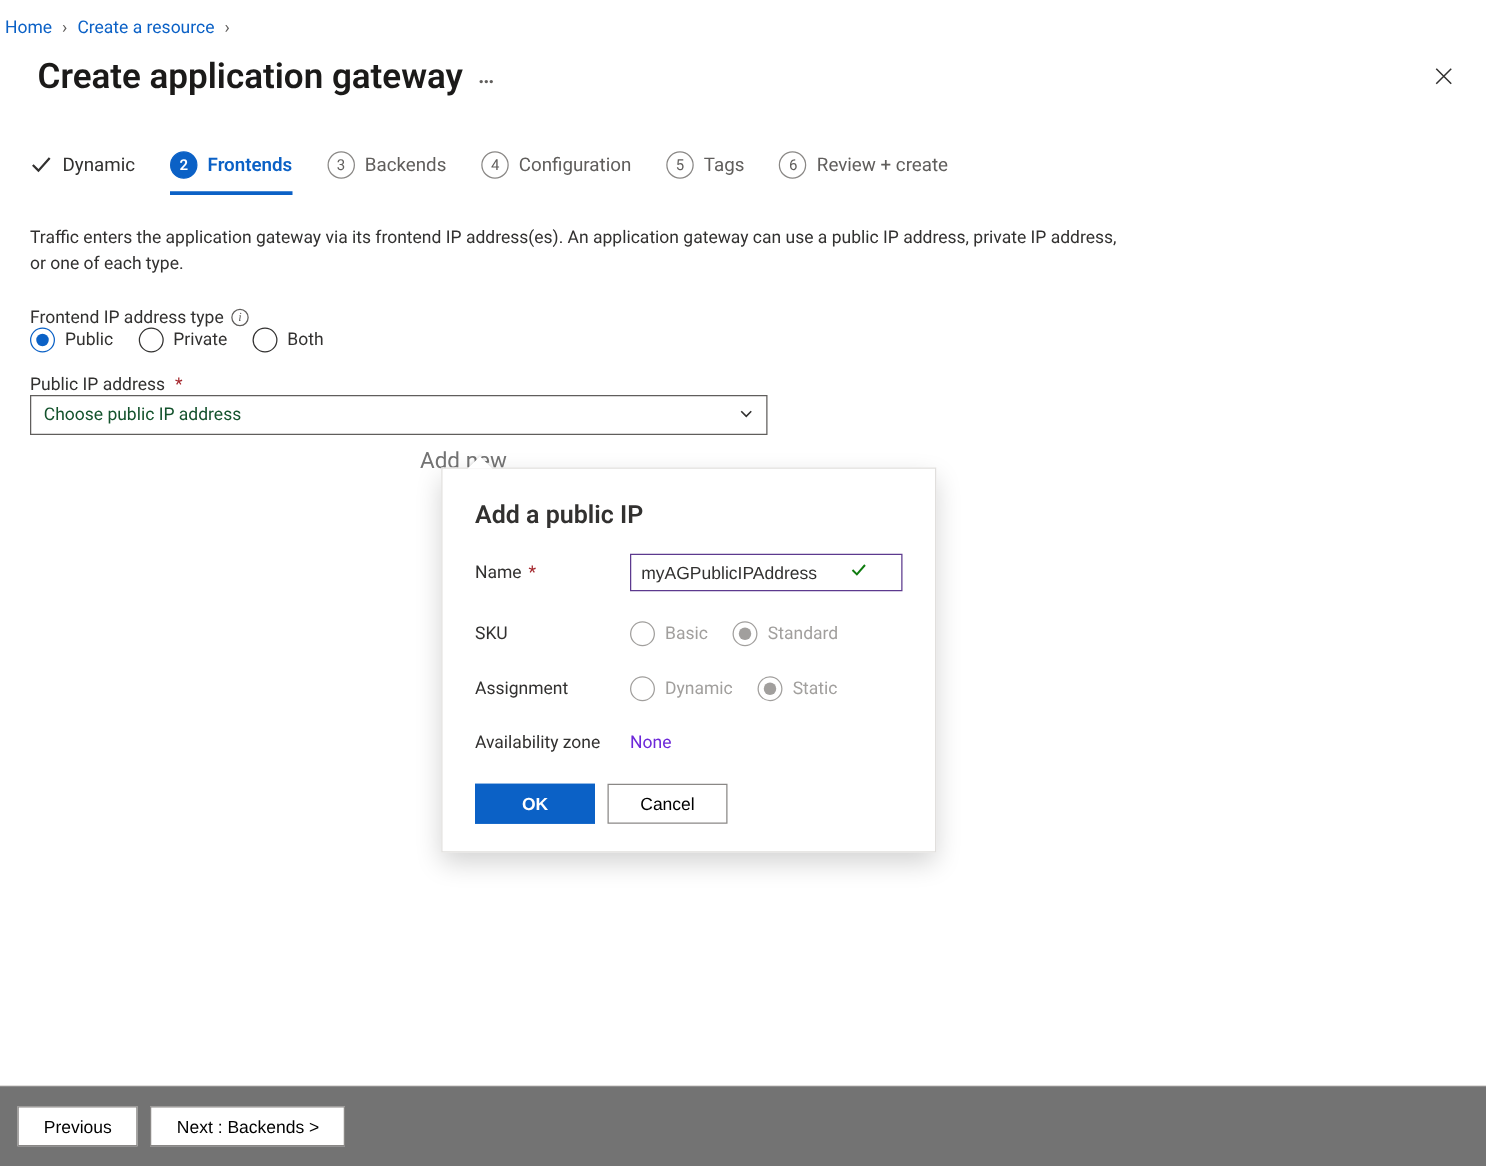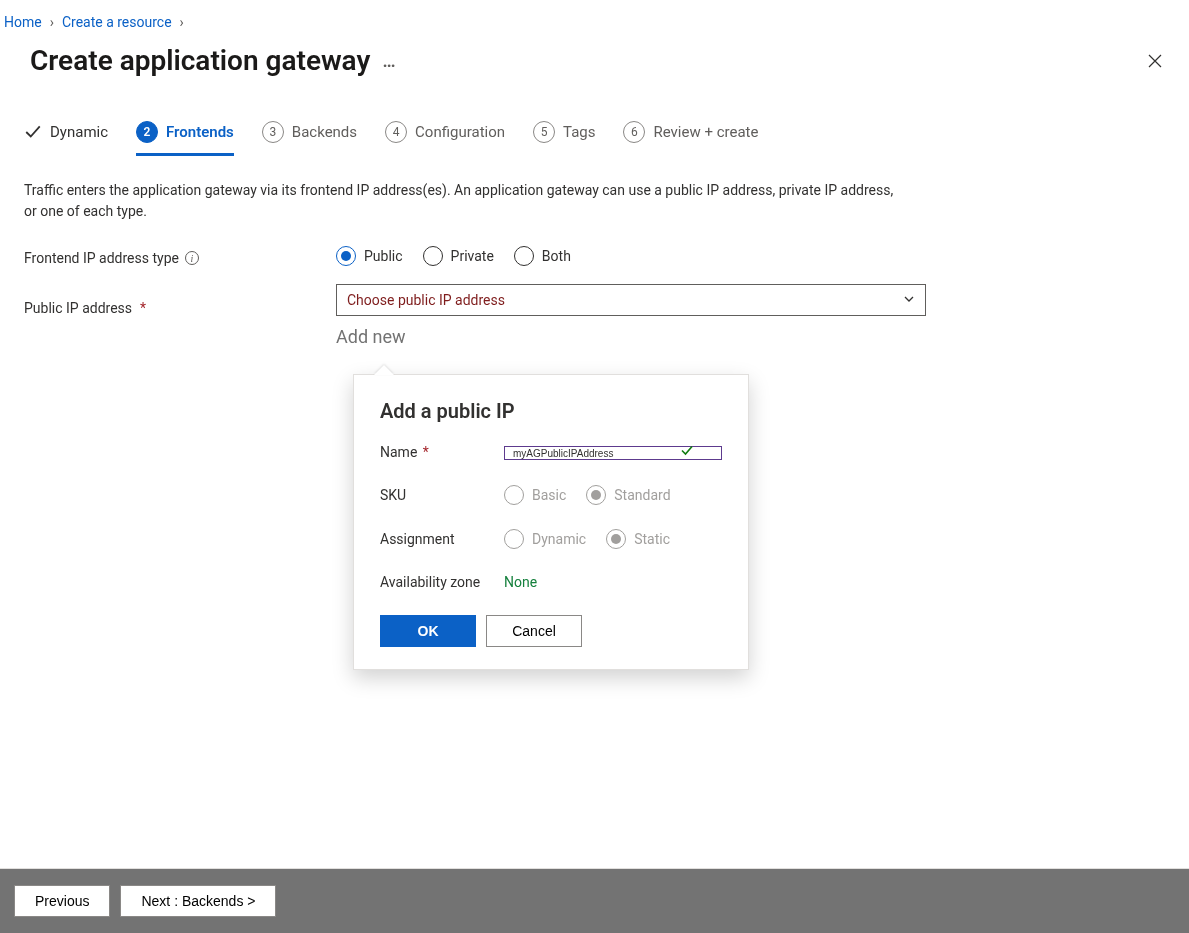--- a/index.html
+++ b/index.html
@@ -66,22 +66,23 @@
   .tab.active { color: #0b61c6; border-bottom-color: #0b61c6; font-weight: 600; }
   .tab.active .circle { background: #0b61c6; border-color: #0b61c6; color: #fff; }
   .description {
     padding: 24px 24px 0 24px;
     max-width: 920px;
     line-height: 1.5;
     color: #323130;
   }
   .form-area { padding: 24px 24px 0 24px; }
   .form-row {
-    display: flex; align-items: flex-end;
+    display: flex; align-items: flex-start;
     margin-bottom: 18px;
+    flex-direction: column;
   }
   .form-label {
     width: 312px;
     display: flex; align-items: center; gap: 6px;
     color: #323130;
   }
   .info-icon {
     width: 14px; height: 14px; border: 1px solid #605e5c; border-radius: 50%;
     display: inline-flex; align-items: center; justify-content: center;
     font-size: 10px; color: #605e5c; font-style: italic; font-family: serif;
@@ -99,21 +100,21 @@
   .radio.selected .r::after {
     content: ""; width: 10px; height: 10px; border-radius: 50%; background: #0b61c6;
   }
   .radio.disabled { color: #a19f9d; cursor: default; }
   .radio.disabled .r { border-color: #a19f9d; }
   .radio.disabled.selected .r::after { background: #a19f9d; }
   .radio.disabled.selected .r { border-color: #a19f9d; }
   .select {
     width: 590px; height: 32px; border: 1px solid #605e5c;
     display: flex; align-items: center; justify-content: space-between;
-    padding: 0 10px; color: #7f1d1d; cursor: pointer; background: #fff;
+    padding: 0 10px; color: #14532d; cursor: pointer; background: #fff;
   }
   .select .chev { font-size: 12px; }
   .addnew-row { padding-left: 312px; margin-top: -8px; }
   .addnew { color: #737373; text-decoration: none; font-size: 18px; }
   .popover {
     position: absolute;
     left: 353px; top: 374px;
     width: 396px;
     background: #fff;
     border: 1px solid #e1dfdd;
@@ -126,29 +127,29 @@
     border-left: 10px solid transparent;
     border-right: 10px solid transparent;
     border-bottom: 10px solid #fff;
     filter: drop-shadow(0 -1px 1px rgba(0,0,0,0.12));
   }
   .popover h3 { font-size: 20px; font-weight: 600; margin-bottom: 20px; }
   .pop-row { display: flex; align-items: center; margin-bottom: 24px; }
   .pop-label { width: 124px; color: #323130; line-height: 1.3; }
   .pop-input-wrap { position: relative; flex: 1; }
   .pop-input {
-    width: 218px; height: 14px; border: 1px solid #5d3a8e;
-    padding: 0 28px 0 8px; font-size: 10px; color: #323130;
+    width: 218px; height: 30px; border: 1px solid #5d3a8e;
+    padding: 0 28px 0 8px; font-size: 14px; color: #323130;
     outline: none;
   }
   .pop-check {
     position: absolute; right: 28px; top: 50%; transform: translateY(-50%);
     color: #107c10; font-size: 14px;
   }
-  .pop-value { color: #15803d; }
+  .pop-value { color: #6d28d9; }
   .pop-footer { display: flex; gap: 10px; margin-top: 16px; }
   .btn {
     height: 32px; padding: 0 6px; border: 1px solid #8a8886;
     background: #fff; font-size: 14px; cursor: pointer;
     display: inline-flex; align-items: center; justify-content: center;
     min-width: 96px;
   }
   .btn.primary { background: #0b61c6; border-color: #0b61c6; color: #fff; font-weight: 600; }
   .footer-bar {
     position: absolute; left: 0; right: 0; bottom: 0;

